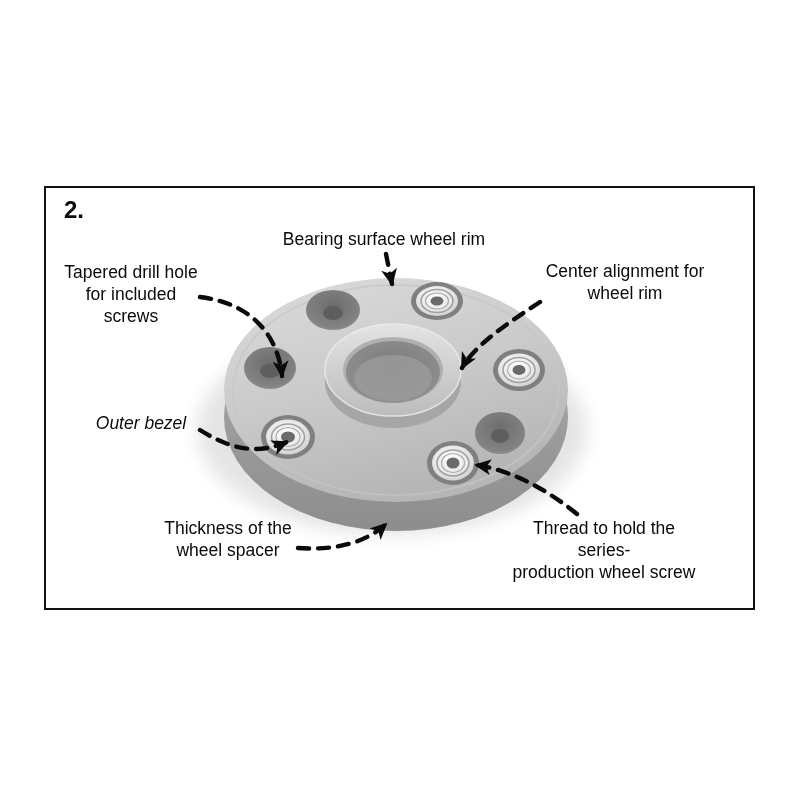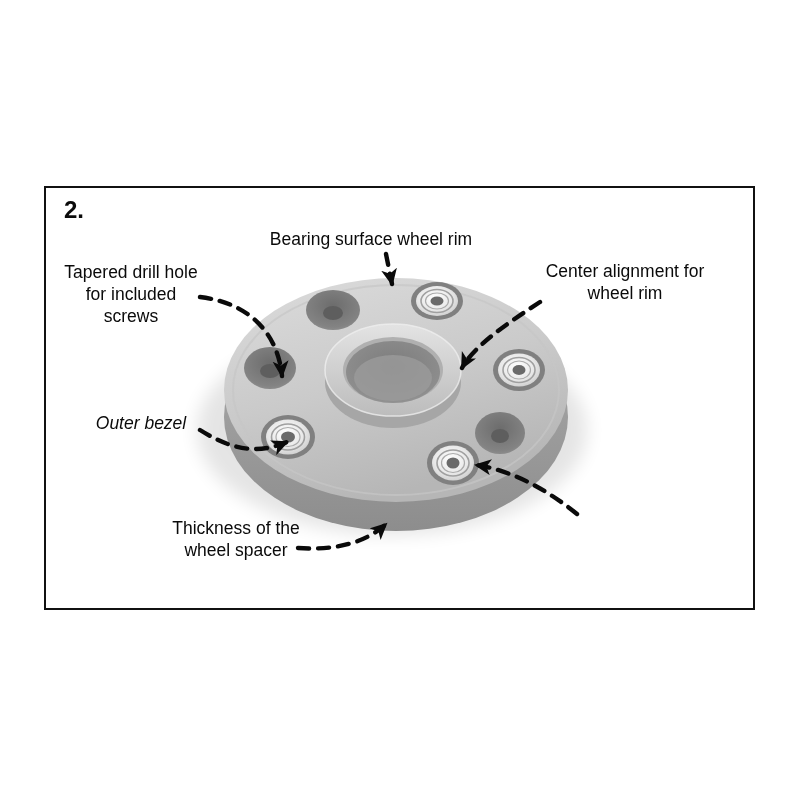--- a/index.html
+++ b/index.html
@@ -130,28 +130,30 @@
     <g fill="none" stroke="#0a0a0a" stroke-width="4.4" stroke-linecap="round" stroke-dasharray="11 9">
       <path d="M 386 254 C 388 264 390 274 392 284" marker-end="url(#ah)"></path>
       <path d="M 200 297 C 250 303 278 334 282 376" marker-end="url(#ah)"></path>
       <path d="M 540 302 C 506 324 473 347 462 368" marker-end="url(#ah)"></path>
       <path d="M 200 430 C 238 454 263 452 287 442" marker-end="url(#ah)"></path>
       <path d="M 298 548 C 338 551 368 541 386 524" marker-end="url(#ah)"></path>
       <path d="M 577 514 C 545 488 510 470 476 465" marker-end="url(#ah)"></path>
     </g>
   </svg>
 
-  <div class="label" style="left:371px;top:228px;">Bearing surface wheel rim</div>
+  <div class="label" style="left:384px;top:228px;">Bearing surface wheel rim</div>
 
   <div class="label" style="left:625px;top:260px;">Center alignment for
 wheel rim</div>
 
   <div class="label" style="left:131px;top:261px;">Tapered drill hole
 for included
 screws</div>
 
   <div class="label" style="left:141px;top:412px;font-style:italic;">Outer bezel</div>
 
-  <div class="label" style="left:236px;top:517px;">Thickness of the
+  <div class="label" style="left:228px;top:517px;">Thickness of the
 wheel spacer</div>
 
+  <div class="label" style="left:604px;top:517px;">Thread to hold the series-
+production wheel screw</div>
 
 </div>
 
 </body></html>

